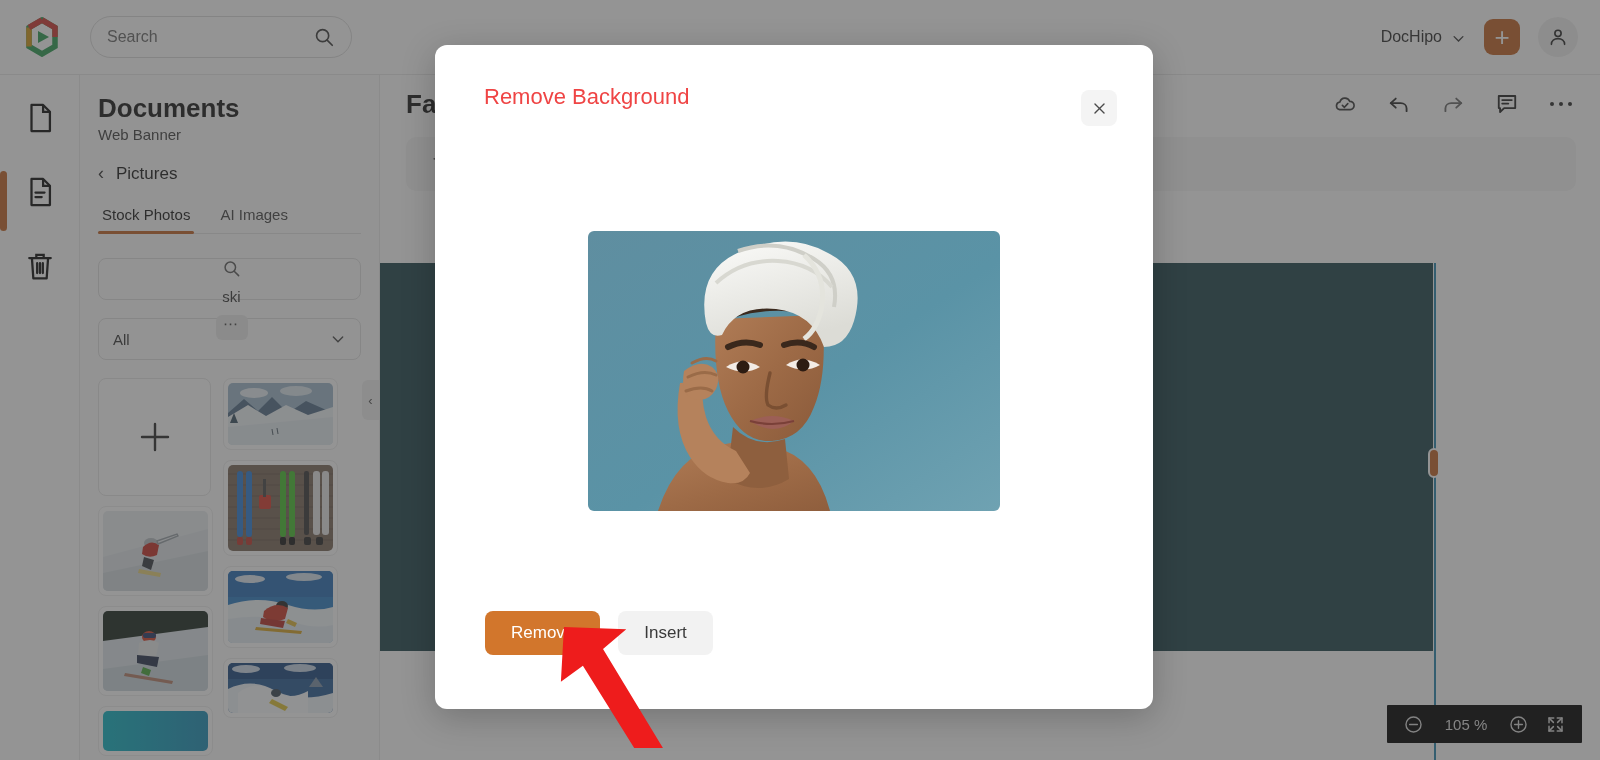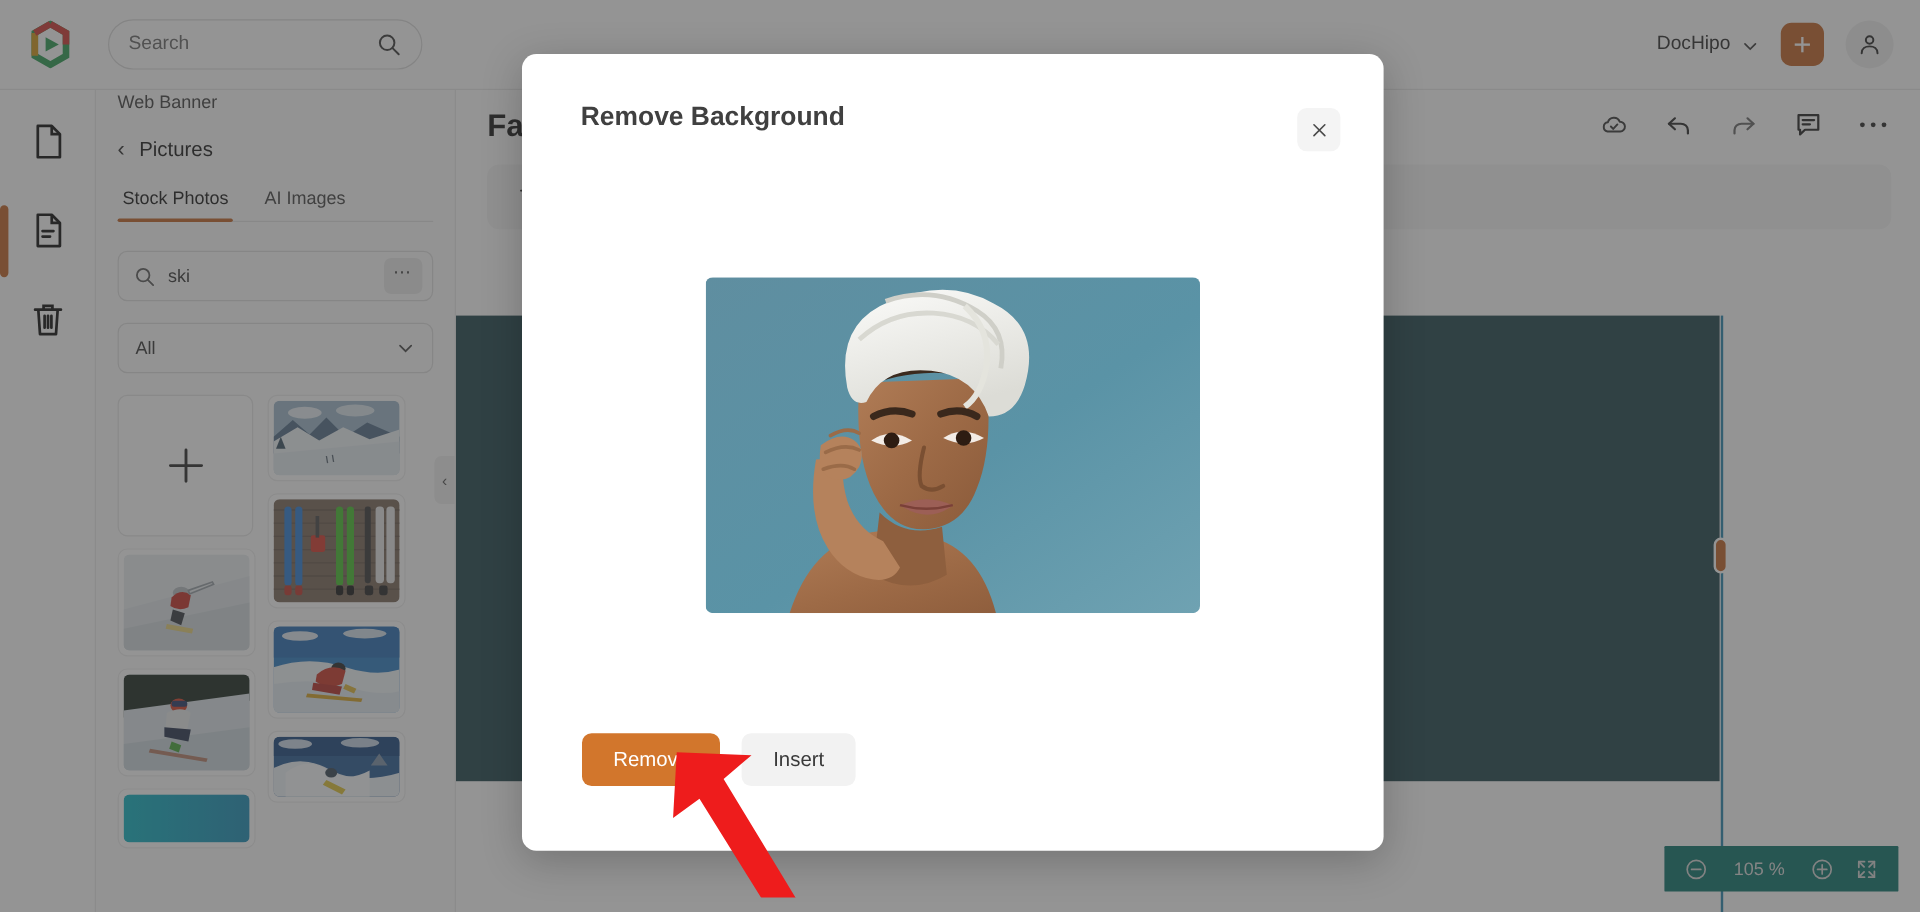--- a/index.html
+++ b/index.html
@@ -70,21 +70,21 @@
     border-bottom: 1px solid #e4e4e4;
   }
   .tab { font-size: 15px; color: #474747; padding: 0 4px 10px 4px; position: relative; }
   .tab.active { color: #1b1b1b; }
   .tab.active::after {
     content: ""; position: absolute; left: 0; right: 0; bottom: -1px;
     height: 3px; background: #c4672a; border-radius: 2px;
   }
   .srch2 {
     margin: 24px 18px 0 18px; height: 42px; border: 1px solid #e0e0e0;
-    border-radius: 8px; display: flex; align-items: center; padding: 0 8px 0 12px; gap: 10px;
+    border-radius: 8px; display: flex; align-items: center; padding: 0 8px 0 12px; gap: 10px; flex-direction: column;
   }
   .srch2 .val { flex: 1; font-size: 15px; color: #3a3a3a; }
   .dots-btn {
     width: 32px; height: 30px; border-radius: 6px; background: #ececec;
     display: flex; align-items: center; justify-content: center;
     letter-spacing: 2px; color: #4a4a4a; font-size: 15px; padding-bottom: 7px;
   }
   .selectbox {
     margin: 18px 18px 0 18px; height: 42px; border: 1px solid #e0e0e0;
     border-radius: 8px; display: flex; align-items: center;
@@ -123,34 +123,34 @@
     position: absolute; left: 0; top: 188px; width: 1053px; height: 388px; background: #23474f;
   }
   .guide-v { position: absolute; left: 1054px; top: 188px; width: 2px; height: 512px; background: #2a87b0; }
   .handle-mid {
     position: absolute; left: 1048px; top: 373px; width: 12px; height: 30px;
     background: #c4672a; border: 2px solid #fff; border-radius: 7px;
   }
 
   .zoomctl {
     position: absolute; right: 18px; bottom: 17px; height: 38px;
-    background: #0f766e; border-radius: 1px;
+    background: #000000; border-radius: 1px;
     display: flex; align-items: center; gap: 16px; padding: 0 16px;
   }
   .zoomctl .zval { font-size: 15px; color: #dcdcdc; min-width: 52px; text-align: center; }
 
   
   #veil { position: absolute; inset: 0; background: rgba(60,60,60,0.55); }
 
   
   .modal {
     position: absolute; left: 435px; top: 45px; width: 718px; height: 664px;
     background: #fff; border-radius: 12px; box-shadow: 0 8px 34px rgba(0,0,0,.22);
   }
-  .modal-title { position: absolute; left: 49px; top: 39px; font-size: 22px; font-weight: 700; color: #404040; }
+  .modal-title { position: absolute; left: 49px; top: 39px; font-size: 22px; font-weight: 400; color: #ef4444; }
   .modal-close {
     position: absolute; right: 36px; top: 45px; width: 36px; height: 36px;
     background: #f4f4f4; border-radius: 8px;
     display: flex; align-items: center; justify-content: center;
   }
   .modal-img {
     position: absolute; left: 153px; top: 186px; width: 412px; height: 280px;
     border-radius: 6px; overflow: hidden;
   }
   .modal-btns { position: absolute; left: 50px; top: 566px; display: flex; gap: 18px; }
@@ -235,20 +235,21 @@
           <svg width="34" height="34" viewBox="0 0 24 24" class="ico" fill="none" stroke="#101010" stroke-width="1.6">
             <path d="M4.4 6.4h15.2M9.4 6.4V4.2h5.2v2.2" stroke-linecap="round"></path>
             <path d="M6.3 6.4l1 14.4h9.4l1-14.4" stroke-linejoin="round"></path>
             <path d="M10 10v7M12 10v7M14 10v7" stroke-linecap="round"></path>
           </svg>
         </span>
       </div>
     </div>
 
     <div class="panel">
+      <div class="panel-title">Documents</div>
       <div class="panel-sub">Web Banner</div>
 
       <div class="panel-crumb">
         <span class="crumb-back">‹</span>
         <span>Pictures</span>
       </div>
 
       <div class="tabs">
         <div class="tab active">
           <span>Stock Photos</span>

